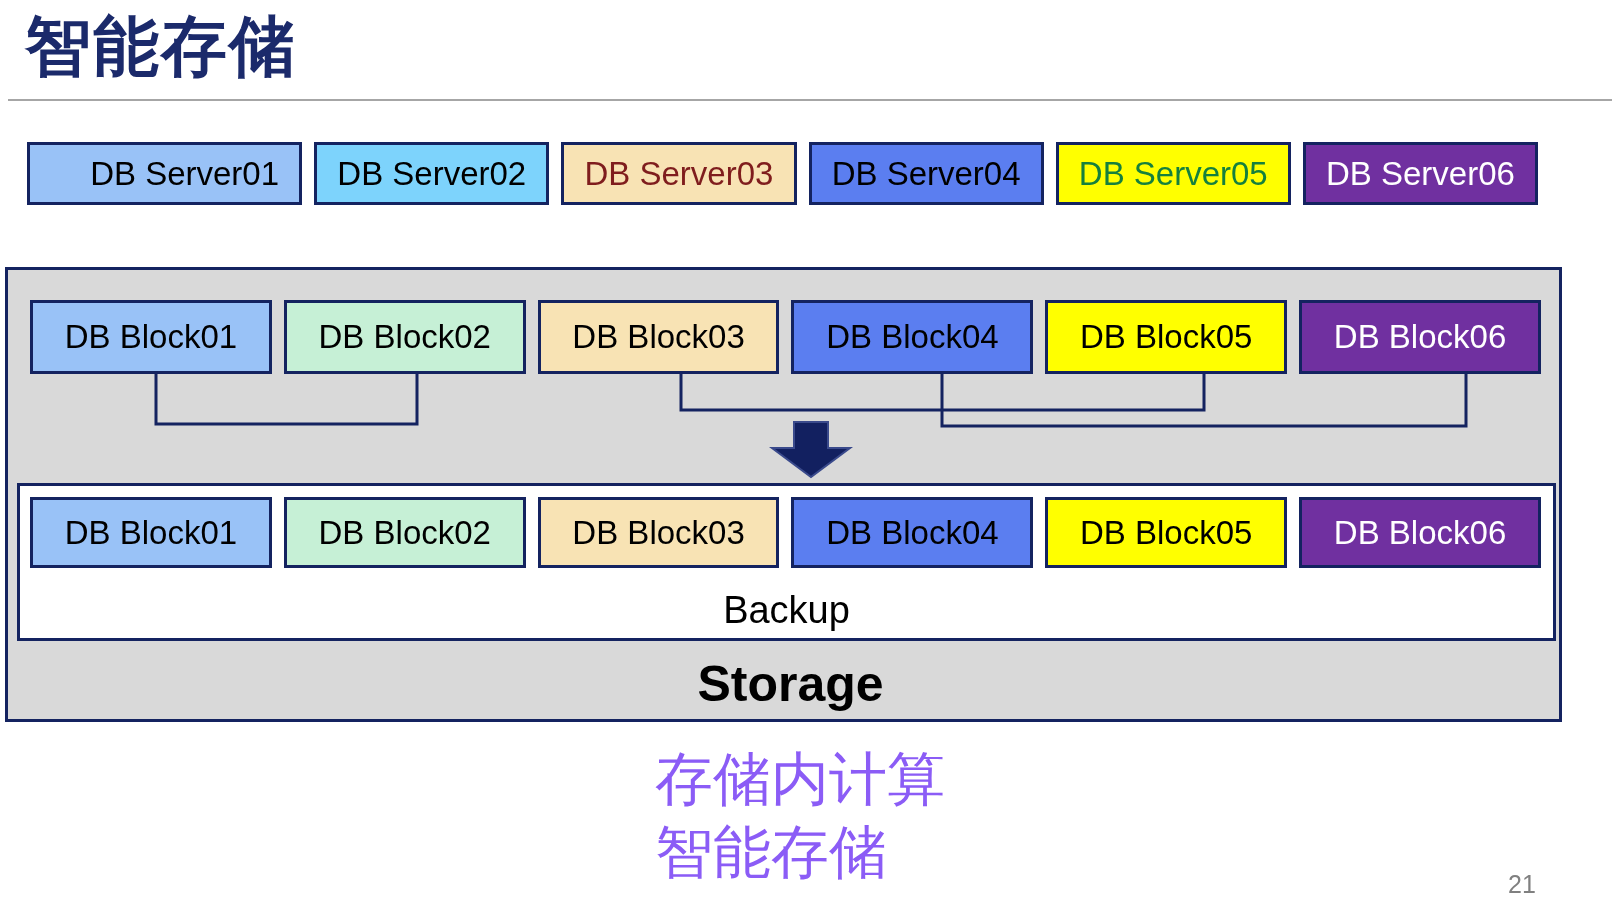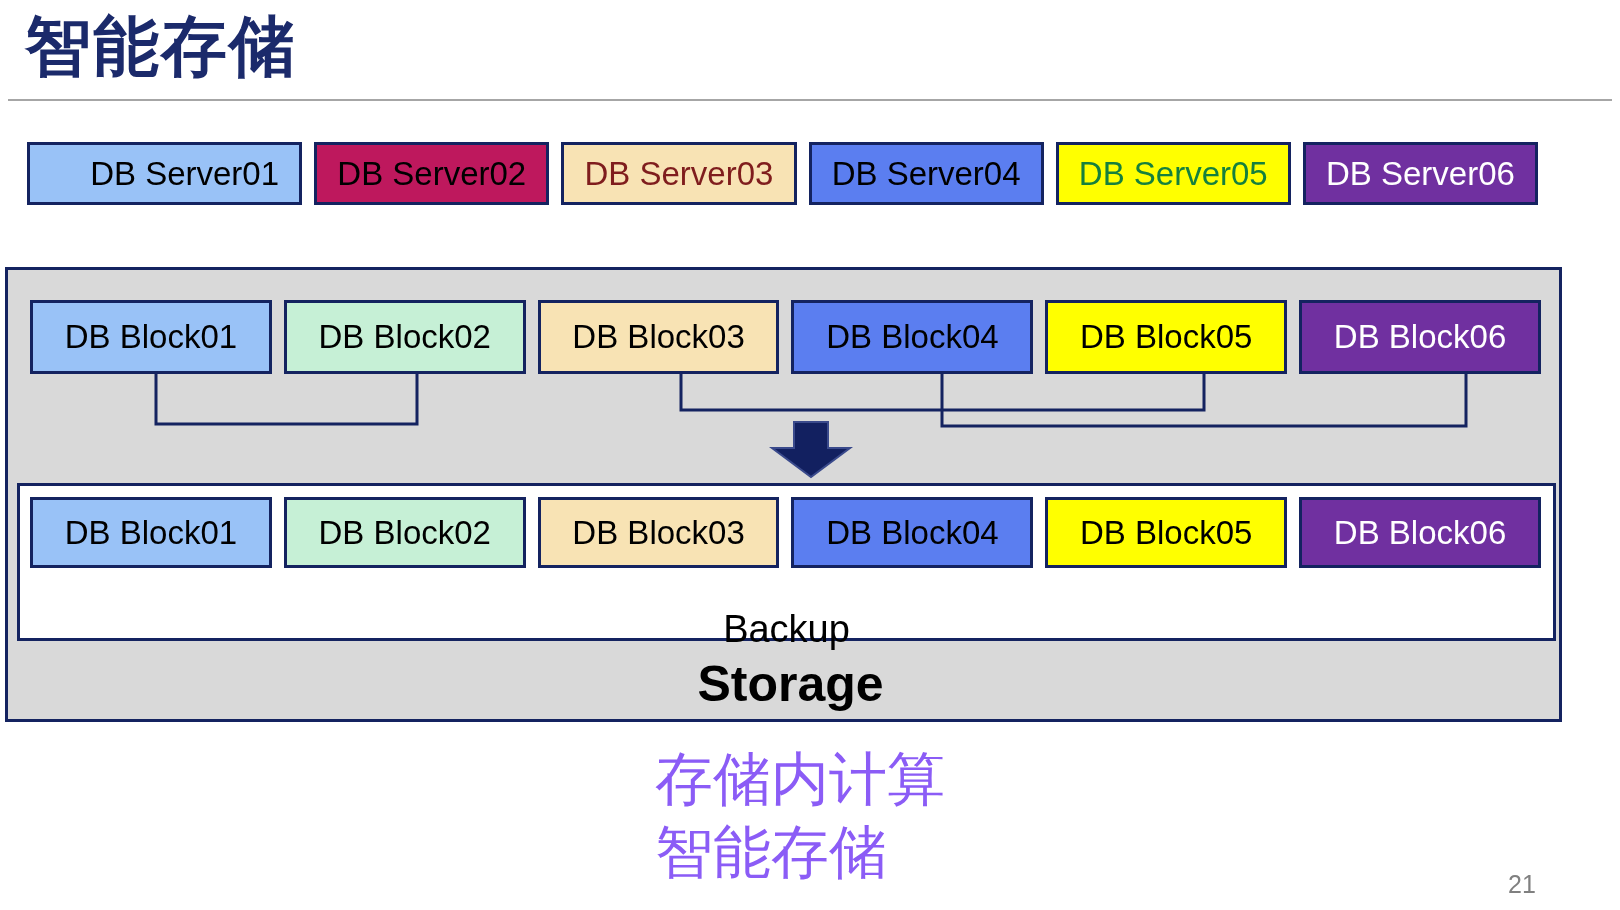--- a/index.html
+++ b/index.html
@@ -25,42 +25,42 @@
   }
   .blocks-top{left:22px;top:30px;height:74px;}
   .connector-layer{position:absolute;left:0;top:0;width:1551px;height:449px;pointer-events:none;}
   .inner-box{
     position:absolute;left:9px;top:213px;width:1539px;height:158px;
     background:#ffffff;border:3px solid #142360;box-sizing:border-box;
   }
   .blocks-backup{left:10px;top:11px;height:71px;}
   .backup-label{
     position:absolute;left:0;top:103px;width:100%;text-align:center;
-    font-size:38px;color:#000;margin-top:19px;
+    font-size:38px;color:#000;
   }
   .storage-label{
     position:absolute;left:0;top:385px;width:100%;text-align:center;
     font-size:50px;font-weight:700;color:#000;margin-left:7px;
   }
   .caption{
     position:absolute;left:655px;top:742px;font-size:58px;color:#8b5cf6;line-height:1.26;
   }
   .page-number{position:absolute;left:1508px;top:870px;font-size:25px;color:#808080;}
 </style>
 </head>
 <body>
 
 <div class="slide">
 
   <div class="title">智能存储</div>
   <div class="divider"></div>
 
   <div class="row server-row">
     <div class="box" style="background-color: rgb(153, 194, 247); color: rgb(0, 0, 0); padding-left: 40px;">DB Server01</div>
-    <div class="box" style="background-color: #be185d; color: rgb(0, 0, 0); text-align: center;">DB Server02</div>
+    <div class="box" style="background-color: #7dd3fc; color: rgb(0, 0, 0); text-align: center;">DB Server02</div>
     <div class="box" style="background-color: rgb(248, 227, 180); color: #7f1d1d;">DB Server03</div>
     <div class="box" style="background-color: rgb(91, 126, 240); color: rgb(0, 0, 0);">DB Server04</div>
     <div class="box" style="background-color: rgb(255, 255, 0); color: #15803d;">DB Server05</div>
     <div class="box" style="background-color: rgb(112, 48, 160); color: rgb(255, 255, 255);">DB Server06</div>
   </div>
 
   <div class="container">
 
     <div class="row blocks-top">
       <div class="box" style="background-color: rgb(153, 194, 247); color: rgb(0, 0, 0);">DB Block01</div>

